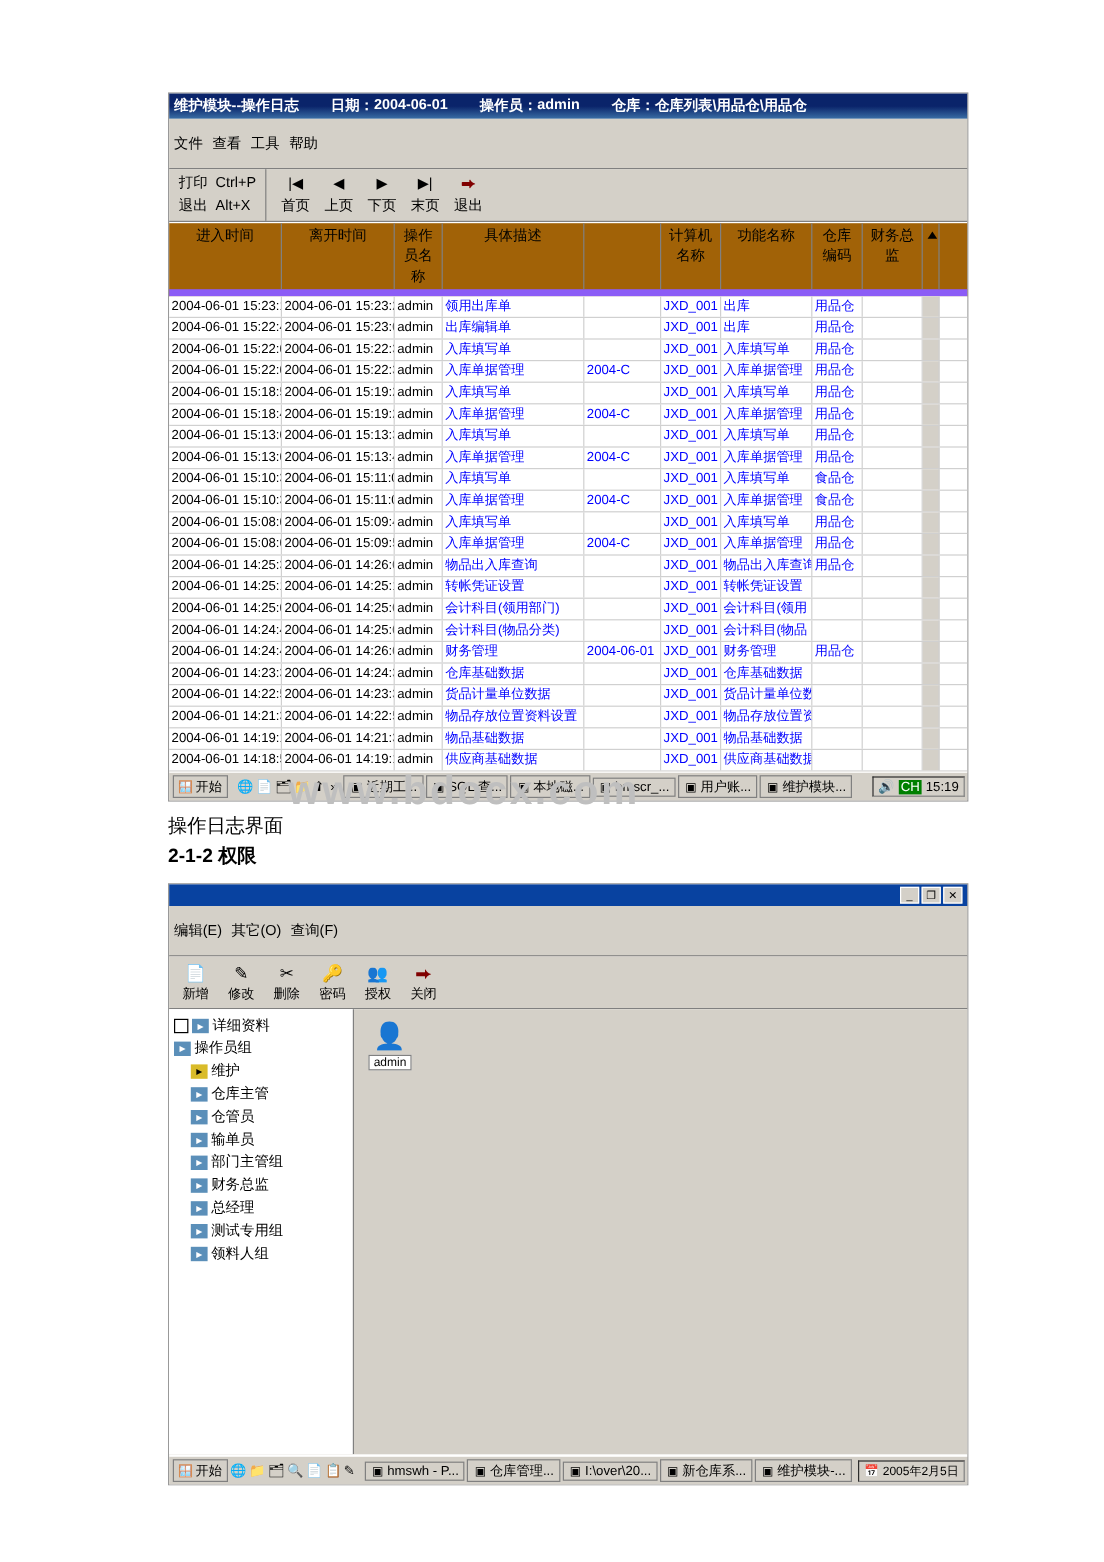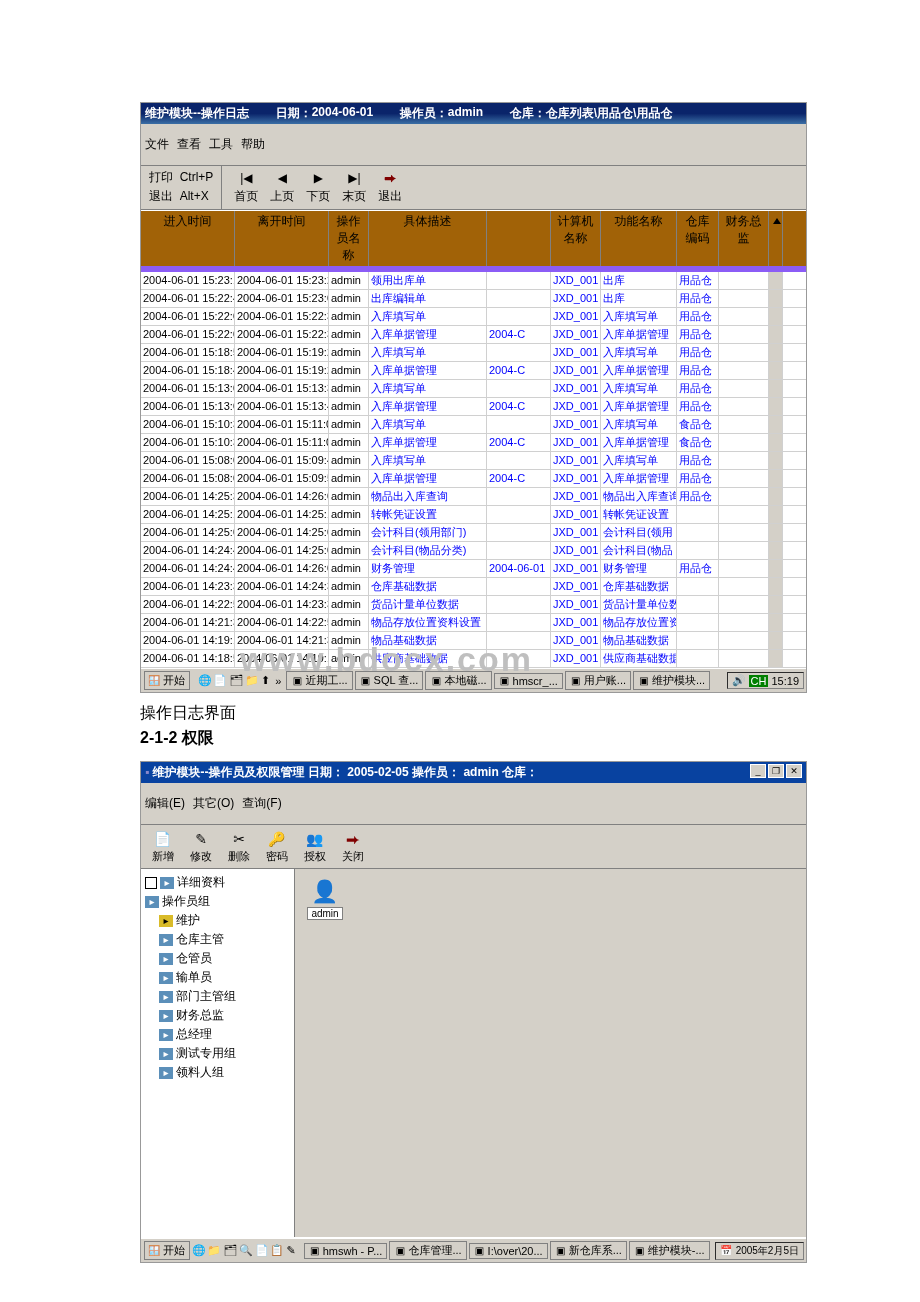--- a/index.html
+++ b/index.html
@@ -54,21 +54,21 @@
 .admico .hd{font-size:22px}
 .admico .bx{border:1px solid #808080;background:#fff;padding:0 3px;font-size:10px;margin-top:2px}
 .taskbar2{background:#d4d0c8;display:flex;align-items:center;padding:2px;border-top:2px solid #fff;font-size:11px}
 .date2{margin-left:auto;border:1px inset #808080;padding:1px 4px;display:flex;align-items:center;gap:3px;font-size:10px}
 .arrowup{display:inline-block;width:0;height:0;border-left:4px solid transparent;border-right:4px solid transparent;border-bottom:6px solid #000}
 .sep{width:6px}
 </style>
 </head>
 <body>
 
-<div class="screenshot sc1" style="margin-top:102px;margin-left:140px">
+<div class="screenshot sc1" style="margin-top:77px;margin-left:140px">
   <div class="titlebar">
     <span>维护模块--操作日志</span>
     <span>        </span>
     <span>日期：</span>
     <span>2004-06-01</span>
     <span>        </span>
     <span>操作员：</span>
     <span>admin</span>
     <span>        </span>
     <span>仓库：</span>
@@ -403,32 +403,20 @@
       </div>
     </div>
 </div>
 
 <div class="caption">操作日志界面</div>
 <div class="heading">2-1-2 权限</div>
 <div class="watermark">www.bdocx.com</div>
 
 <div class="screenshot sc2" style="margin-left:140px">
   <div class="titlebar2">
-    <span style="font-weight:bold">
-      <span style="color:#88c">▪</span>
-      <span> 维护模块--操作员及权限管理</span>
-      <span>          </span>
-      <span>日期：</span>
-      <span>2005-02-05</span>
-      <span>        </span>
-      <span>操作员：</span>
-      <span>admin</span>
-      <span>        </span>
-      <span>仓库：</span>
-    </span>
     <div class="winbtns">
       <div class="wb">_</div>
       <div class="wb">❐</div>
       <div class="wb">✕</div>
     </div>
   </div>
   <div class="menubar" id="mb2"><span>编辑(E)</span><span>其它(O)</span><span>查询(F)</span></div>
   <div class="toolbar2" id="tb2bar">
       <div class="tb2btn">
      <div class="i2" style="">📄</div>

